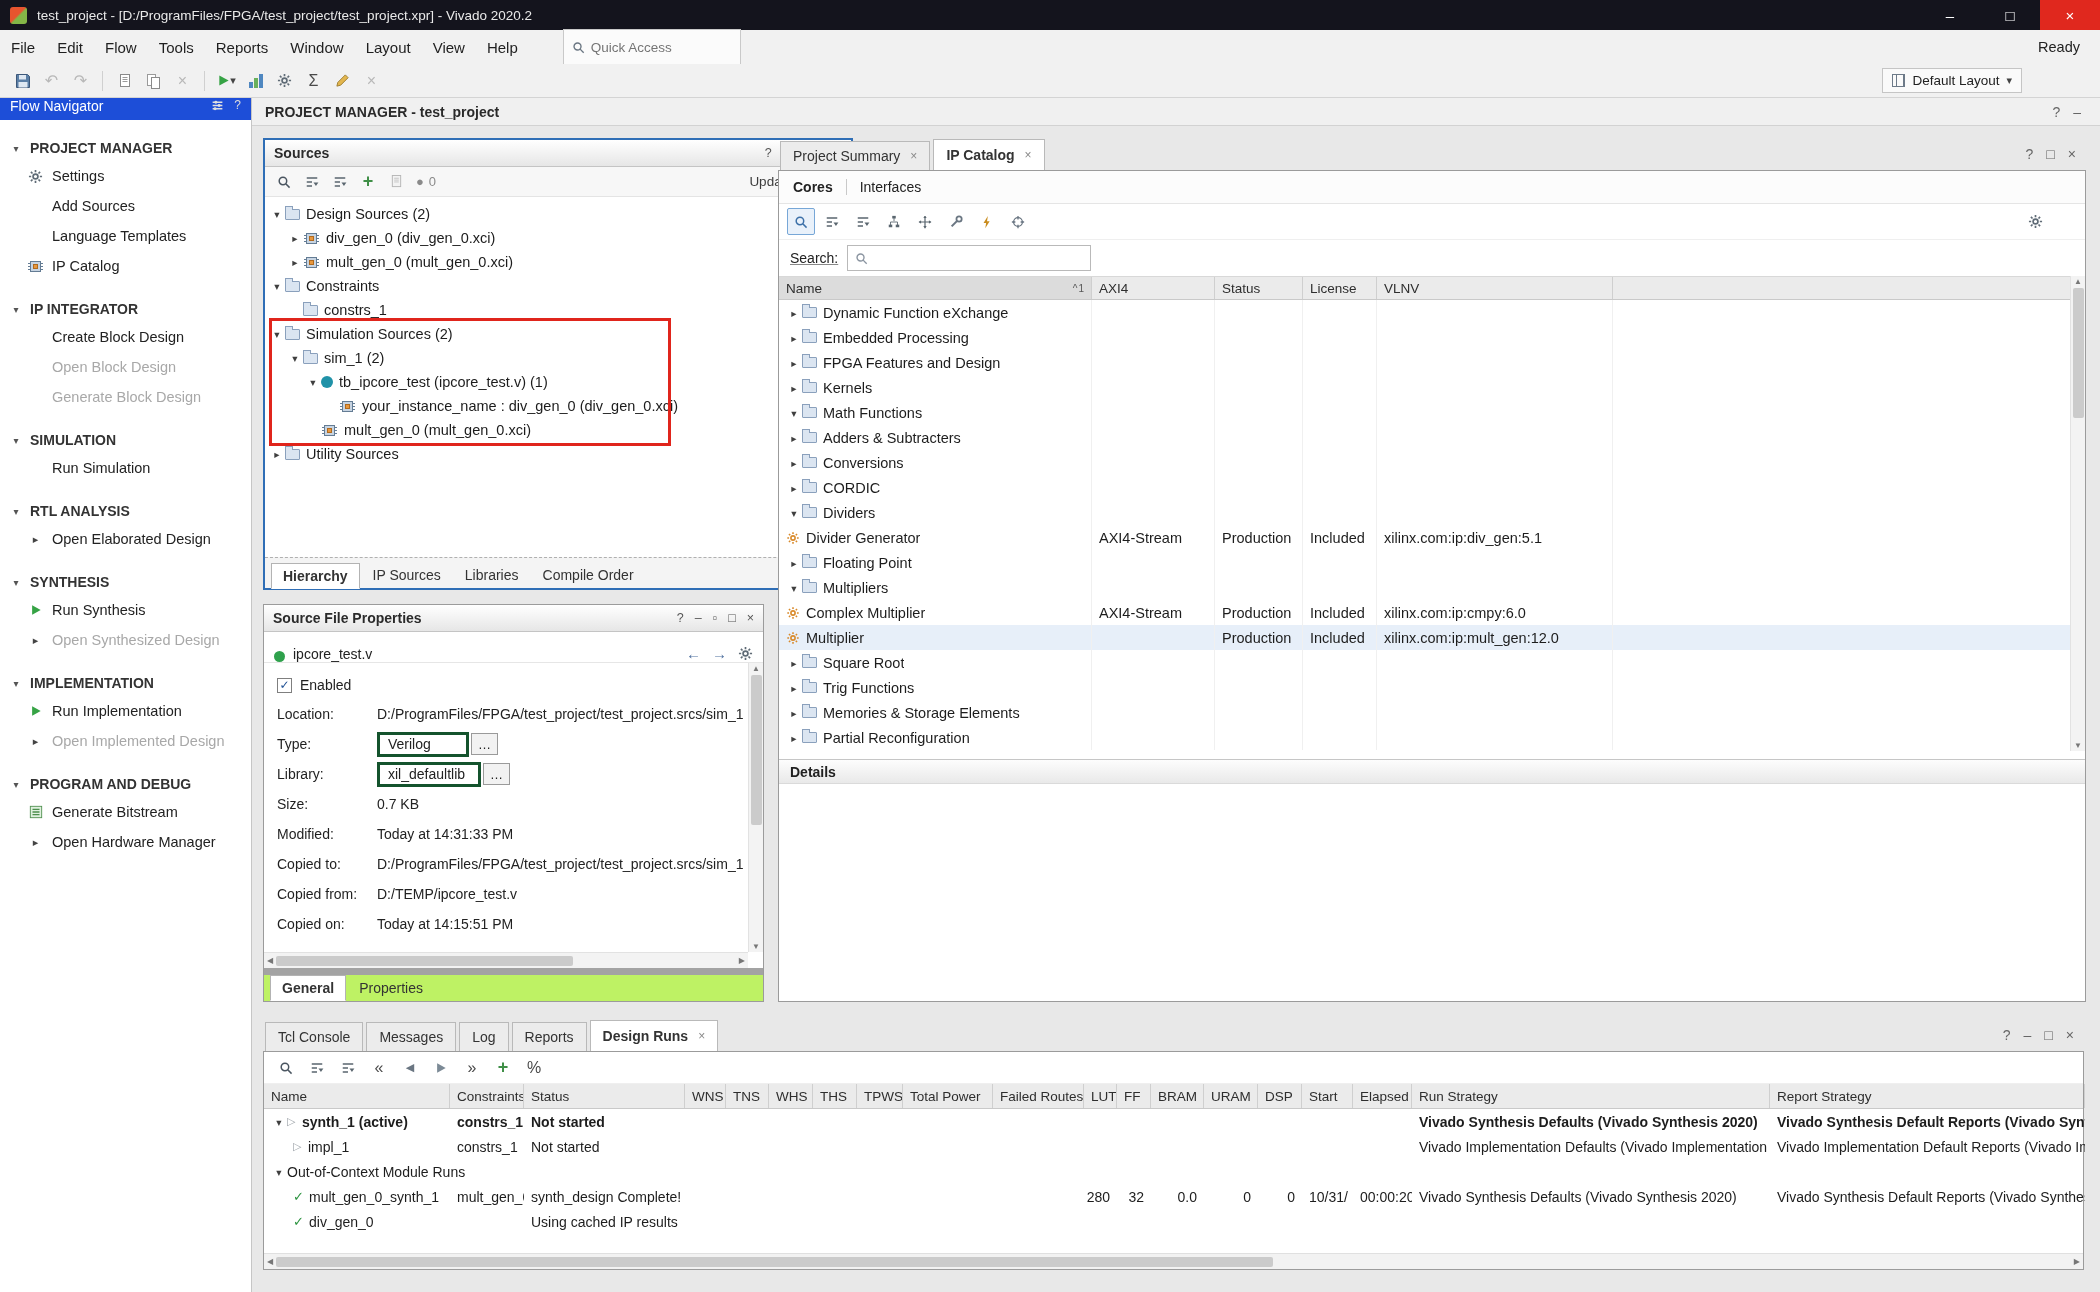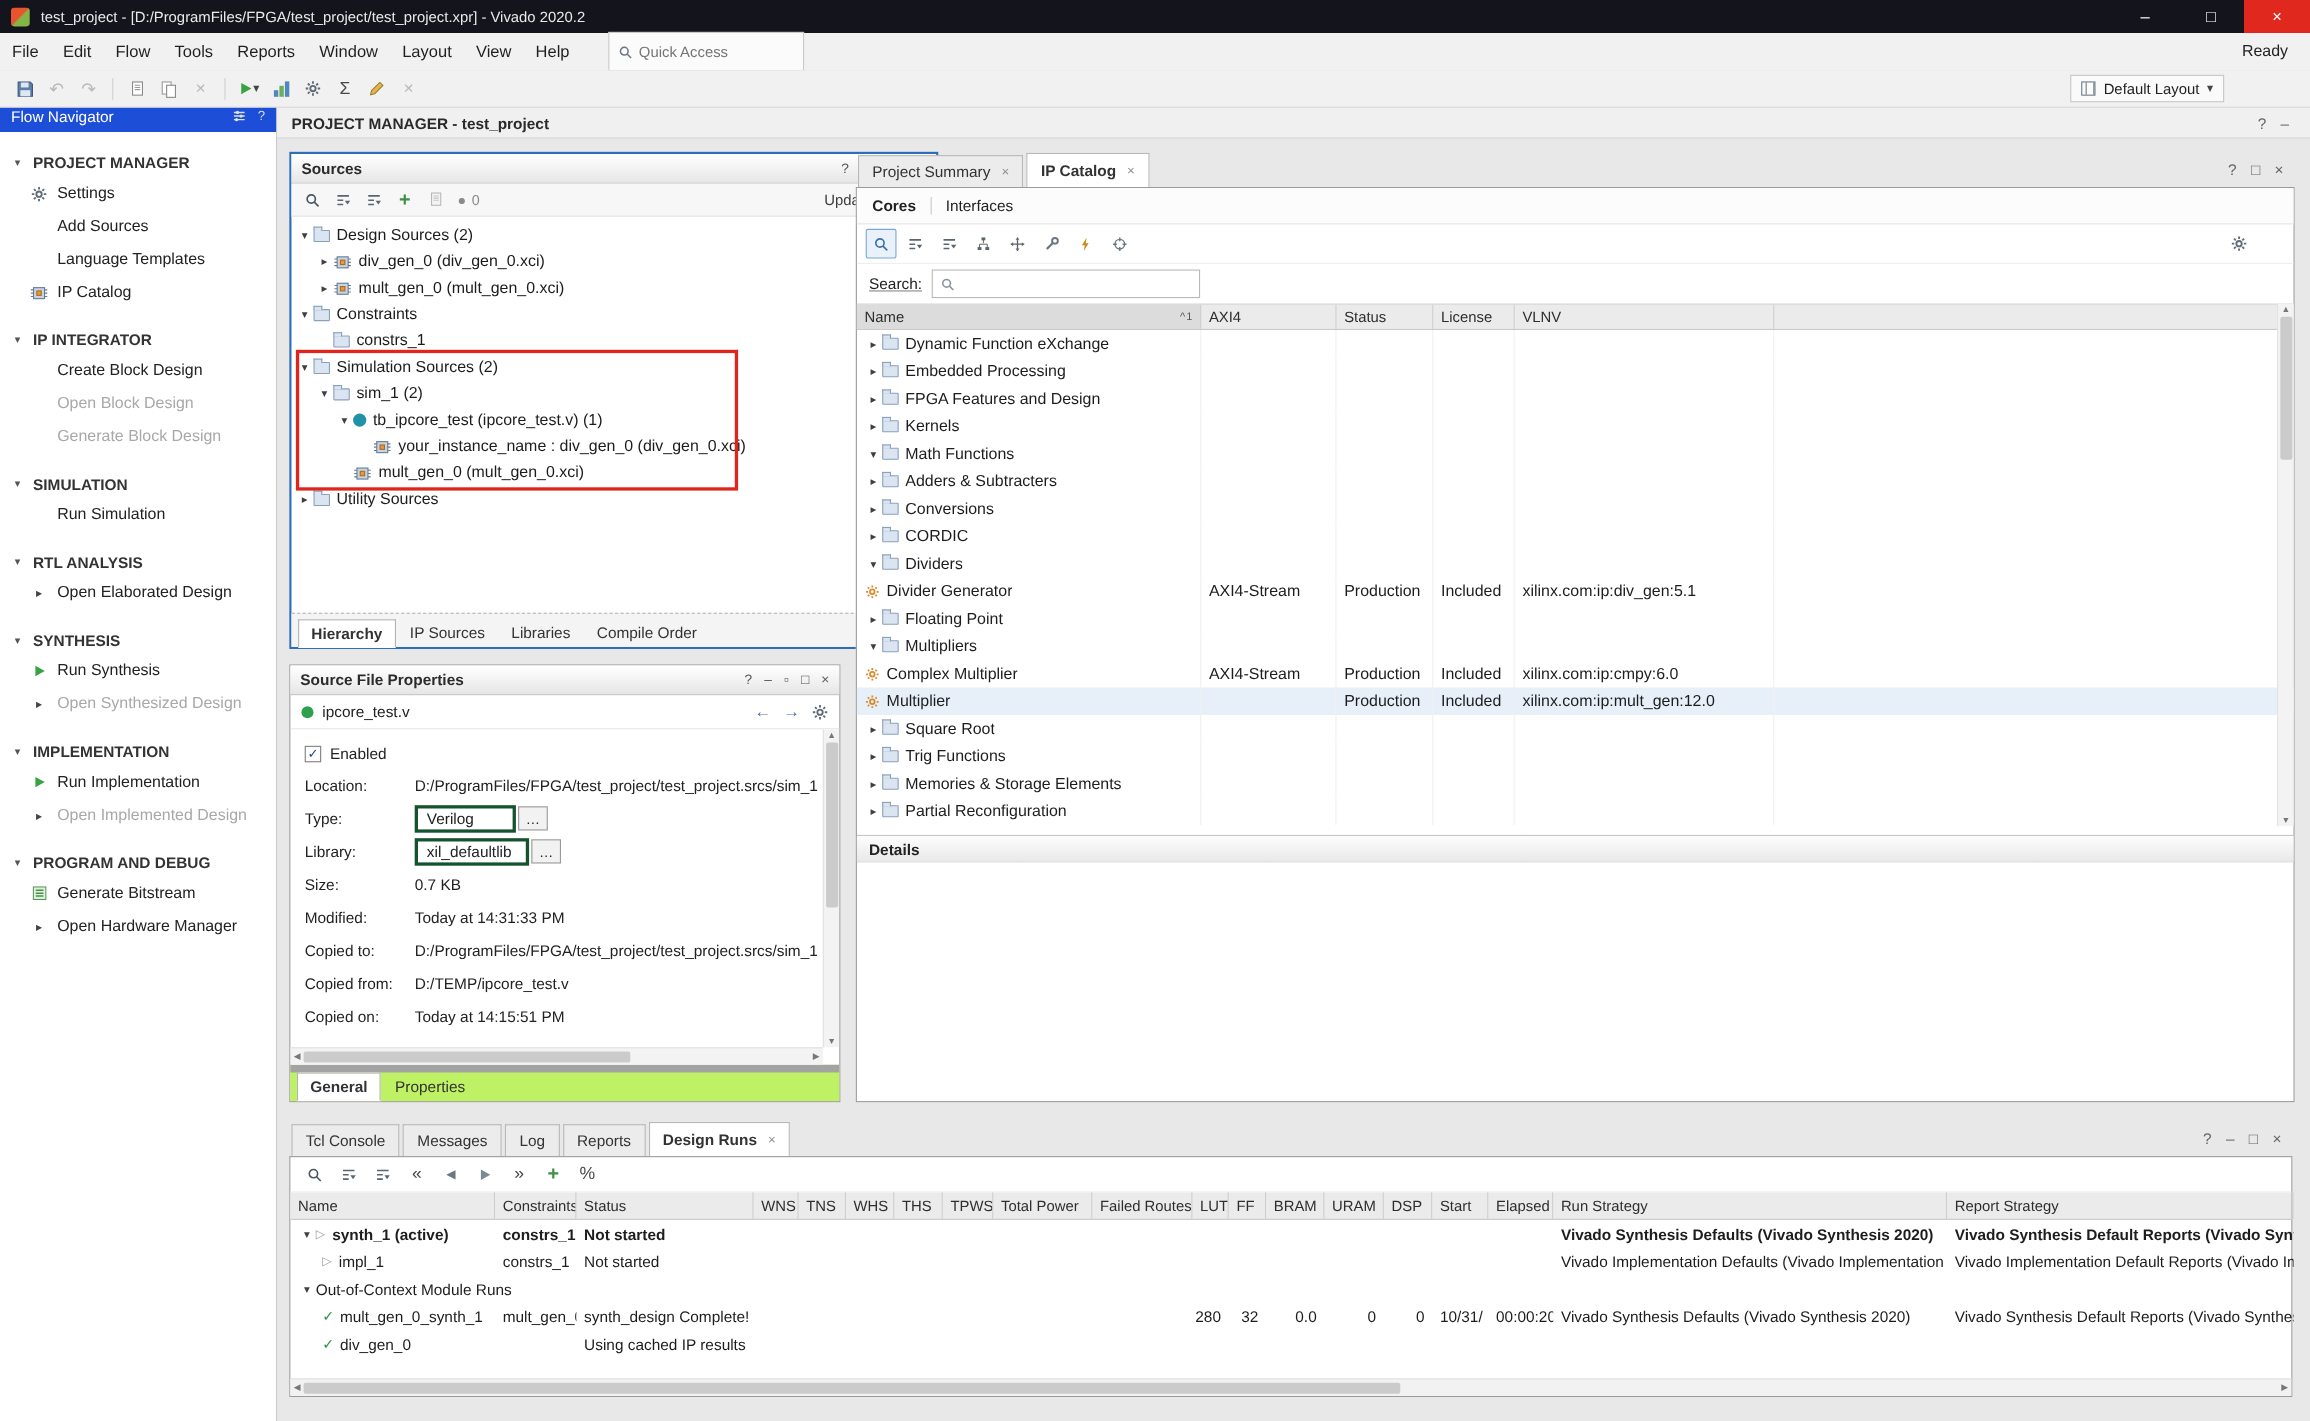--- a/index.html
+++ b/index.html
@@ -9,21 +9,21 @@
 .b{font-weight:bold}
 
 .titlebar{position:absolute;left:0;top:0;width:2100px;height:30px;background:#14141d;display:flex;align-items:center;color:#e9e9e9;font-size:13.5px}
 .logo{width:17px;height:17px;margin:0 10px;border-radius:3px;background:linear-gradient(135deg,#e8542e 0%,#e8542e 46%,#84b647 54%,#84b647 100%)}
 .winctrl{margin-left:auto;display:flex;height:30px}
 .wbtn{width:60px;display:flex;align-items:center;justify-content:center;color:#fff;font-size:15px}
 .wbtn.close{background:#e0281e}
 
 .menubar{position:absolute;left:0;top:30px;width:2100px;height:34px;background:#f1f1f1;display:flex;align-items:center}
 .mitem{padding:0 11px;font-size:15px;color:#1f1f1f}
-.qa{display:flex;align-items:center;gap:6px;border:1px solid #c9c9c9;background:#fbfbfb;height:24px;margin-left:24px;padding:17px 8px;width:178px}
+.qa{display:flex;align-items:center;gap:6px;border:1px solid #c9c9c9;background:#fbfbfb;height:24px;margin-left:34px;padding:17px 8px;width:178px}
 .qa input{border:none;outline:none;background:transparent;font:inherit;font-size:13.5px;color:#777;width:130px}
 .ready{margin-left:auto;padding-right:20px;font-size:14.5px}
 
 .toolbar{position:absolute;left:0;top:64px;width:2100px;height:34px;background:#f1f1f1;border-bottom:1px solid #d4d4d4;display:flex;align-items:center;padding-left:8px}
 .tbtn{width:29px;height:26px;display:flex;align-items:center;justify-content:center}
 .sep{width:1px;height:20px;background:#d0d0d0;margin:0 7px}
 .gl{font-size:16px;color:#4a4a4a}
 .gl.dis{color:#b8b8b8}
 .layoutsel{margin-left:auto;margin-right:78px;display:flex;align-items:center;gap:7px;border:1px solid #c5c5c5;background:#fafafa;height:25px;padding:0 9px;font-size:13.5px}
 .grid-ic{width:13px;height:13px;border:1px solid #6d7a88;display:grid;grid-template-columns:4px 1fr;}
@@ -59,21 +59,21 @@
 .lbl{margin-left:6px;overflow:hidden;text-overflow:clip}
 .fold{width:15px;height:11px;background:#dbe5f1;border:1px solid #8aa0bc;border-radius:1px;position:relative;flex:0 0 15px}
 .fold::before{content:"";position:absolute;top:-4px;left:-1px;width:6px;height:3px;background:#dbe5f1;border:1px solid #8aa0bc;border-bottom:none}
 .tealdot{width:12px;height:12px;border-radius:50%;background:#2092a8;flex:0 0 12px}
 .redbox{position:absolute;left:4px;border:3px solid #e0251c;pointer-events:none}
 .s-tabs{flex:0 0 31px;border-top:1px dashed #b0b0b0;background:#f4f4f4;display:flex;align-items:flex-end;padding:0 6px;gap:2px}
 .ftab{height:26px;display:flex;align-items:center;padding:0 11px;font-size:14px;color:#333}
 .ftab.active{background:#fff;border:1px solid #b3b3b3;border-bottom:1px solid #fff;font-weight:bold;margin-bottom:-1px}
 
 .props{left:263px;top:604px;width:501px;height:398px}
-.pf-file{height:31px;display:flex;align-items:center;padding:0 10px;border-bottom:1px solid #e6e6e6;font-size:14px;flex:0 0 31px}
+.pf-file{height:31px;display:flex;align-items:flex-end;padding:0 10px;border-bottom:1px solid #e6e6e6;font-size:14px;flex:0 0 31px}
 .gdot{width:11px;height:11px;border-radius:50%;background:#2fa14c;margin-right:8px}
 .pf-nav{margin-left:auto;display:flex;gap:11px;color:#50719f;font-size:15px;align-items:center}
 .pf-body{flex:1;position:relative;padding:8px 20px 0 13px;font-size:14px;overflow:hidden}
 .chkrow{display:flex;align-items:center;gap:8px;height:28px}
 .chk{width:15px;height:15px;border:1px solid #7f7f7f;background:#fff;display:flex;align-items:center;justify-content:center;color:#1d4f93;font-size:12px;font-weight:bold}
 .frow{display:flex;align-items:center;height:30px}
 .flab{width:100px;flex:0 0 100px;color:#1f1f1f}
 .fval{white-space:nowrap;overflow:hidden}
 .fbox{border:3px solid #14532d;height:25px;display:flex;align-items:center;padding:0 8px;margin-right:2px;background:#fff}
 .dots{border:1px solid #9a9a9a;background:#f2f2f2;width:27px;height:22px;display:flex;align-items:center;justify-content:center;font-size:13px}

